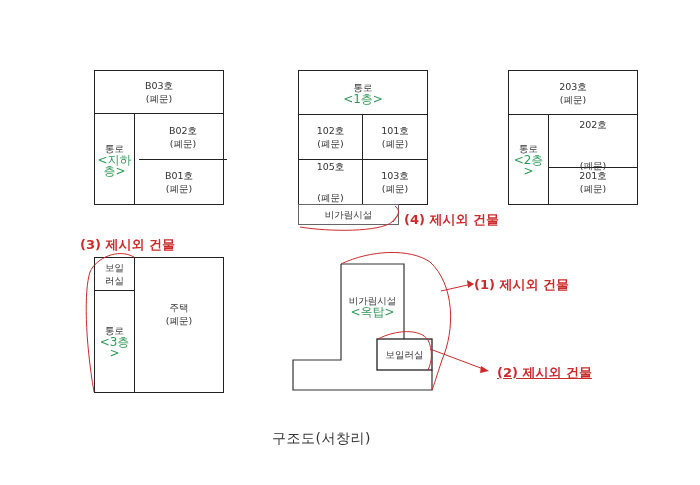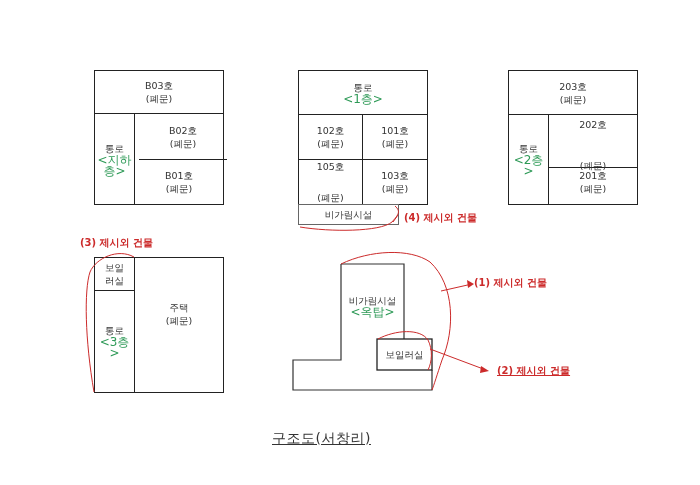--- a/index.html
+++ b/index.html
@@ -3,21 +3,21 @@
 <meta charset="utf-8">
 <style>
   html, body { margin: 0; padding: 0; background: #ffffff; }
   body { width: 700px; height: 485px; position: relative; overflow: hidden;
          font-family: "DejaVu Sans", sans-serif; color: #222; }
   .abs { position: absolute; }
   .box { position: absolute; border: 1.3px solid #222; box-sizing: border-box; background: #fff; }
   .cell { position: absolute; display: flex; flex-direction: column; align-items: center;
           justify-content: center; text-align: center; font-size: 9.5px; line-height: 13px; color: #333; }
   .green { color: #2e9a57; font-size: 12px; line-height: 11px; }
-  .red { color: #cc2b2b; font-weight: bold; font-size: 10px; white-space: nowrap; }
+  .red { color: #cc2b2b; font-weight: bold; font-size: 13px; white-space: nowrap; }
   .caption { font-size: 14px; color: #333; letter-spacing: 0.5px; }
   svg.overlay { position: absolute; left: 0; top: 0; }
 </style>
 </head>
 <body>
 
 <div class="box" style="left:94px; top:70px; width:130px; height:135px;">
   <div class="cell" style="left:0; top:0; width:128px; height:43px; border-bottom:1.3px solid #222; box-sizing:border-box;">
     <span>B03호</span>
     <span>(폐문)</span>
@@ -126,13 +126,13 @@
 <div class="cell" style="left:341px; top:290px; width:63px; height:32px;">
   <span>비가림시설</span>
   <span class="green">&lt;옥탑&gt;</span>
 </div>
 <div class="cell" style="left:377px; top:339px; width:55px; height:31px;border-radius:14px;">
   <span>보일러실</span>
 </div>
 <div class="abs red" style="left:474px; top:276px;">(1) 제시외 건물</div>
 <div class="abs red" style="left:497px; top:364px;text-decoration:underline;">(2) 제시외 건물</div>
 
-<div class="abs caption" style="left:272px; top:430px;text-decoration:underline;">구조도(서창리)</div>
+<div class="abs caption" style="left:272px; top:430px;">구조도(서창리)</div>
 
 </body></html>

